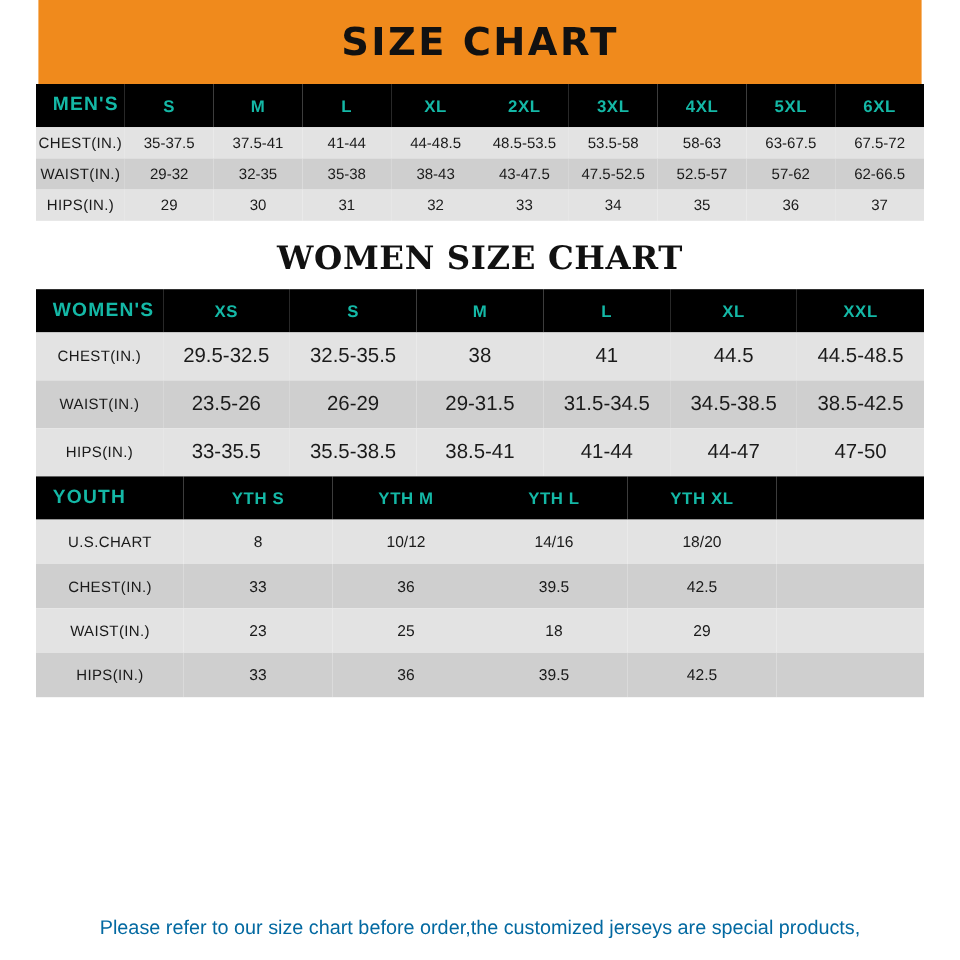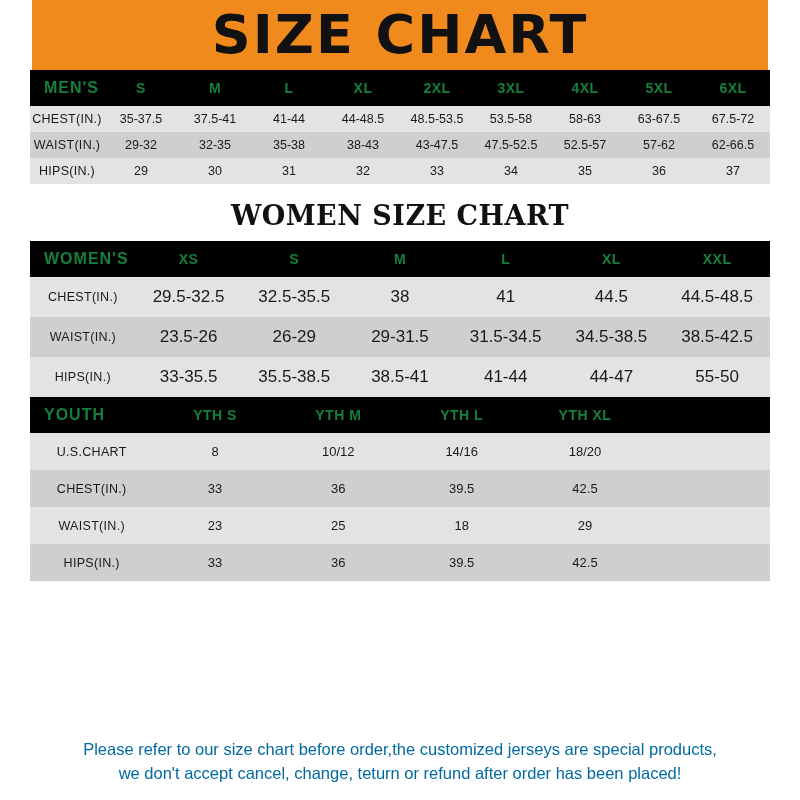--- a/index.html
+++ b/index.html
@@ -38,21 +38,21 @@
     top: 0;
     bottom: 0;
     width: 32px;
     background: #ffffff;
   }
   .banner::before { left: 0; }
   .banner::after { right: 0; }
   .banner-title {
     font-family: "DejaVu Sans", sans-serif;
     font-weight: bold;
-    font-size: 54px;
+    font-size: 32px;
     letter-spacing: 2px;
     color: #111111;
     position: relative;
     z-index: 2;
     line-height: 1;
   }
   
   .section-title {
     text-align: center;
     font-family: "DejaVu Serif", serif;
@@ -73,21 +73,21 @@
   table.chart td, table.chart th {
     text-align: center;
     font-family: "Liberation Sans", sans-serif;
     font-size: 12.5px;
     color: #1a1a1a;
     padding: 5px 1px;
     font-weight: normal;
   }
   table.chart thead th {
     background: #000000;
-    color: #15803d;
+    color: #14b8a6;
     font-weight: bold;
     font-size: 14px;
     padding: 9px 1px;
     letter-spacing: 0.5px;
   }
   table.chart thead th.rowlabel {
     text-align: left;
     padding-left: 14px;
     font-size: 16px;
     letter-spacing: 1px;
@@ -220,21 +220,21 @@
           <td>34.5-38.5</td>
           <td>38.5-42.5</td>
         </tr>
         <tr class="odd">
           <td class="rowlabel">HIPS(IN.)</td>
           <td>33-35.5</td>
           <td>35.5-38.5</td>
           <td>38.5-41</td>
           <td>41-44</td>
           <td>44-47</td>
-          <td>55-50</td>
+          <td>47-50</td>
         </tr>
       </tbody>
     </table>
   </div>
 
   <div class="section">
     <table class="chart youth-table">
       <thead>
         <tr>
           <th class="rowlabel">YOUTH</th>
@@ -277,16 +277,15 @@
           <td>39.5</td>
           <td>42.5</td>
           <td></td>
         </tr>
       </tbody>
     </table>
   </div>
 
   <div class="footer-note">
     <div>Please refer to our size chart before order,the customized jerseys are special products,</div>
-    <div>we don't accept cancel, change, teturn or refund after order has been placed!</div>
   </div>
 
 </div>
 
 </body></html>

